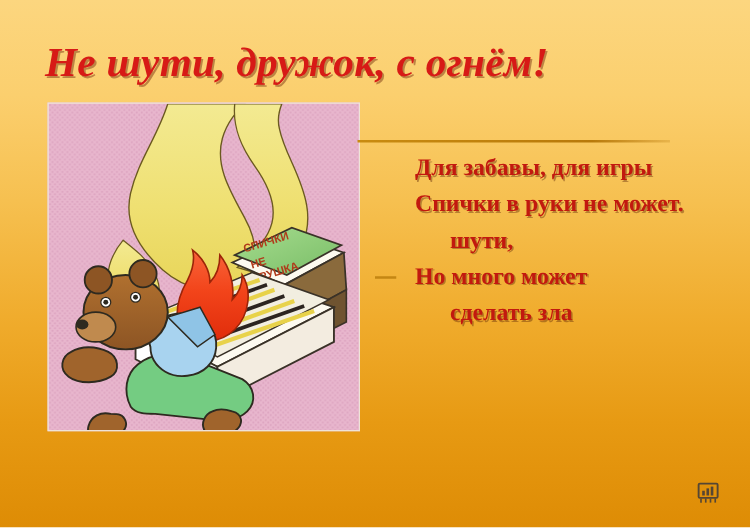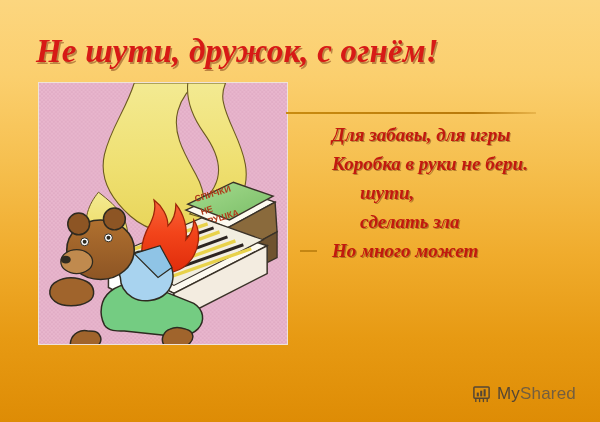--- a/index.html
+++ b/index.html
@@ -68,21 +68,20 @@
     position: absolute;
     left: 296px;
     top: 120px;
     width: 300px;
   }
   .poem-line {
     position: relative;
     color: #c2190f;
     font-family: "Liberation Serif", "DejaVu Serif", serif;
     font-weight: bold;
-    font-style: italic;
     font-size: 19px;
     line-height: 29px;
     text-shadow: 1.2px 1.2px 0 rgba(90,35,8,0.40);
     padding-left: 36px;
     white-space: nowrap;
   }
   .poem-line.indent { padding-left: 64px; }
   .poem-line .bullet {
     position: absolute;
     left: 4px;
@@ -222,43 +221,40 @@
 
   <div id="divider"></div>
 
   <div id="poem">
     <div class="poem-line">
       
       <span>Для забавы, для игры</span>
     </div>
     <div class="poem-line">
       
-      <span>Коробка в руки не бери.</span>
+      <span>Спички в руки не может.</span>
     </div>
     <div class="poem-line indent">
       <span>шути,</span>
-    </div>
-    <div class="poem-line indent">
-      <span>сделать зла</span>
     </div>
     <div class="poem-line">
       <span class="bullet"></span>
       <span>Но много может</span>
+    </div>
+    <div class="poem-line indent">
+      <span>сделать зла</span>
     </div>
   </div>
 
   <div id="watermark">
     <svg width="19" height="19" viewBox="0 0 20 20">
       <rect x="2" y="2" width="16" height="12" rx="1" fill="none" stroke="#4a4038" stroke-width="1.6"></rect>
       <rect x="5" y="8" width="2.2" height="4" fill="#4a4038"></rect>
       <rect x="8.6" y="6" width="2.2" height="6" fill="#4a4038"></rect>
       <rect x="12.2" y="4.5" width="2.2" height="7.5" fill="#4a4038"></rect>
       <line x1="4" y1="14.5" x2="4" y2="18" stroke="#4a4038" stroke-width="1.4"></line>
       <line x1="8" y1="14.5" x2="8" y2="18" stroke="#4a4038" stroke-width="1.4"></line>
       <line x1="12" y1="14.5" x2="12" y2="18" stroke="#4a4038" stroke-width="1.4"></line>
       <line x1="16" y1="14.5" x2="16" y2="18" stroke="#4a4038" stroke-width="1.4"></line>
     </svg>
-    <span class="wm-text">
-      <span class="wm-my">My</span><span class="wm-shared">Shared</span>
-    </span>
   </div>
 
 </div>
 
 </body></html>

